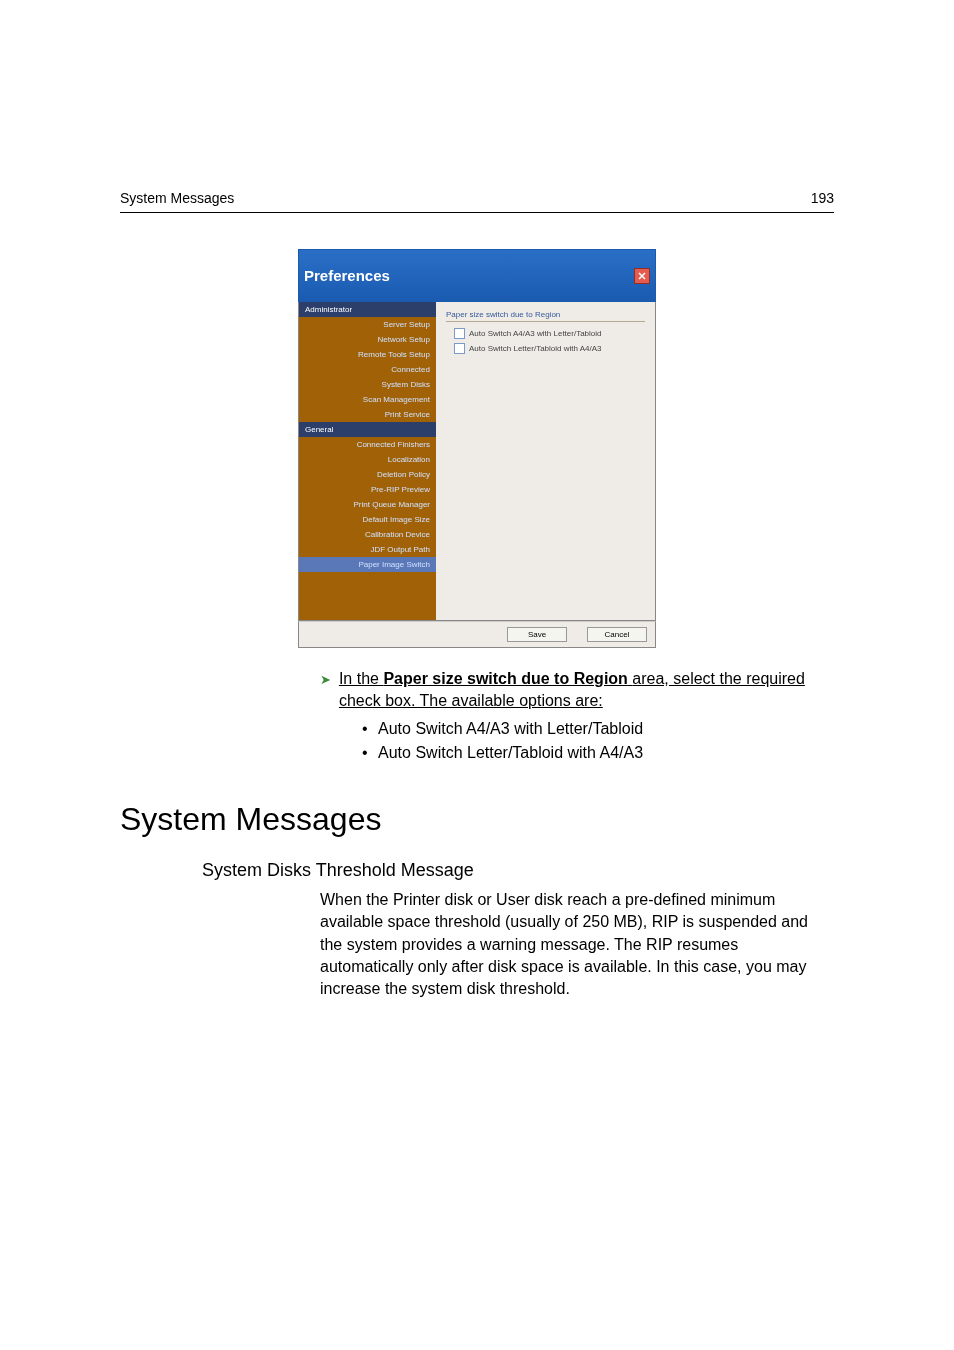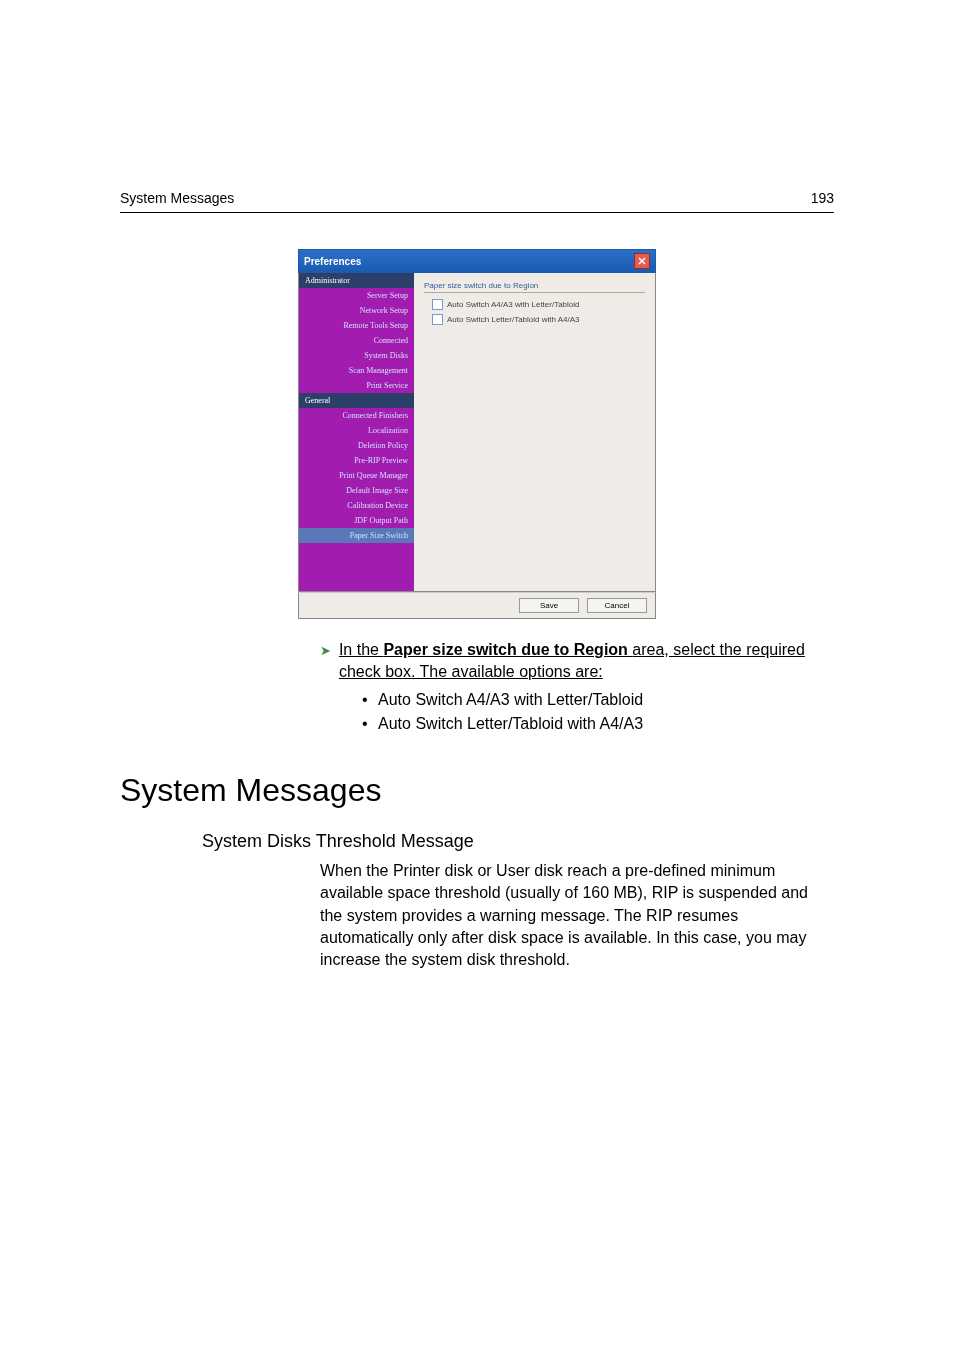--- a/index.html
+++ b/index.html
@@ -1,33 +1,33 @@
 <!DOCTYPE html>
 <html><head>
 <meta charset="utf-8">
 <style>
   html,body{margin:0;padding:0;background:#fff;color:#000;font-family:Helvetica,Arial,sans-serif;}
   .page{width:954px;height:1350px;position:relative;padding:0;box-sizing:border-box;}
   .header{display:flex;justify-content:space-between;padding:0 120px 6px 120px;margin-top:190px;font-size:14px;color:#000;}
   .hr{margin:0 120px;border:0;border-top:1px solid #000;}
   .content{margin:36px 120px 0 120px;}
   .screenshot{width:358px;margin:0 auto 20px auto;}
-  .titlebar{background:linear-gradient(#2a6fc7,#1a5bb0);color:#fff;font-size:10px;font-weight:bold;padding:3px 5px;display:flex;justify-content:space-between;align-items:center;border:1px solid #1a5bb0;}
+  .titlebar{background:linear-gradient(#2a6fc7,#1a5bb0);color:#fff;font-size:15px;font-weight:bold;padding:17px 5px;display:flex;justify-content:space-between;align-items:center;border:1px solid #1a5bb0;}
   .closebtn{width:14px;height:14px;background:#e45b4f;border:1px solid #8c2f28;color:#fff;display:flex;align-items:center;justify-content:center;font-size:9px;line-height:1;cursor:pointer;}
   .closebtn svg{display:block;}
   .prefbody{display:flex;border:1px solid #888;border-top:0;background:#eee;}
-  .sidebar{width:115px;background:#a21caf;color:#cfe0ff;font-size:8px;font-family:Liberation Serif, serif;}
+  .sidebar{width:137px;background:#a16207;color:#cfe0ff;font-size:8px;}
   .side-h{background:#2c3f6a;color:#fff;padding:3px 6px;font-size:8px;}
   .side-i{padding:3px 6px 3px 10px;cursor:pointer;text-align:right;}
   .side-i.sel{background:#5a78b8;}
   .mainpane{flex:1;background:#efece7;padding:8px 10px 0 10px;position:relative;min-height:310px;}
   .groupt{color:#355b9a;font-size:8px;border-bottom:1px solid #b5a98f;padding-bottom:2px;margin-bottom:6px;}
   .cbrow{font-size:8px;color:#444;margin:4px 0 4px 8px;display:flex;align-items:center;}
   .cb{width:9px;height:9px;border:1px solid #7b9ac9;background:#fff;margin-right:4px;}
-  .btnbar{border-top:1px solid #ccc;background:#efece7;border:1px solid #888;border-top:1px solid #ccc;padding:5px 8px;display:flex;justify-content:flex-end;gap:8px;}
+  .btnbar{border-top:1px solid #ccc;background:#efece7;border:1px solid #888;border-top:1px solid #ccc;padding:5px 8px;display:flex;justify-content:flex-end;gap:20px;}
   .winbtn{font-size:8px;border:1px solid #999;background:#f5f5f0;padding:2px 0;width:58px;text-align:center;cursor:pointer;}
   .instr{margin-left:200px;}
   .arrowline{display:flex;align-items:flex-start;font-size:16px;line-height:1.4;margin:4px 0;}
   .arrowg{color:#3c8c3c;margin-right:8px;font-size:13px;margin-top:3px;}
   .arrowline .tx{flex:1;text-decoration:underline;}
   .bullet{margin-left:56px;font-size:16px;line-height:1.5;}
   .bullet::before{content:"• ";margin-left:-14px;padding-right:6px;}
   h1.sysmsg{font-size:32px;font-weight:400;margin:36px 0 16px 0;}
   .bodytext{margin-left:200px;font-size:16px;line-height:1.4;}
   .subh{margin-left:82px;font-size:18px;margin-top:22px;margin-bottom:8px;}
@@ -64,21 +64,21 @@
           <div class="side-i">Print Service</div>
           <div class="side-h">General</div>
           <div class="side-i">Connected Finishers</div>
           <div class="side-i">Localization</div>
           <div class="side-i">Deletion Policy</div>
           <div class="side-i">Pre-RIP Preview</div>
           <div class="side-i">Print Queue Manager</div>
           <div class="side-i">Default Image Size</div>
           <div class="side-i">Calibration Device</div>
           <div class="side-i">JDF Output Path</div>
-          <div class="side-i sel">Paper Size Switch</div>
+          <div class="side-i sel">Paper Image Switch</div>
         </div>
         <div class="mainpane">
           <div class="groupt">Paper size switch due to Region</div>
           <div class="cbrow">
             <span class="cb"></span>
             <span>Auto Switch A4/A3 with Letter/Tabloid</span>
           </div>
           <div class="cbrow">
             <span class="cb"></span>
             <span>Auto Switch Letter/Tabloid with A4/A3</span>
@@ -99,16 +99,16 @@
           <b>Paper size switch due to Region</b>
           <span> area, select the required check box. The available options are:</span>
         </span>
       </div>
       <div class="bullet">Auto Switch A4/A3 with Letter/Tabloid</div>
       <div class="bullet">Auto Switch Letter/Tabloid with A4/A3</div>
     </div>
 
     <h1 class="sysmsg">System Messages</h1>
     <div class="subh">System Disks Threshold Message</div>
-    <div class="bodytext">When the Printer disk or User disk reach a pre-defined minimum available space threshold (usually of 160 MB), RIP is suspended and the system provides a warning message. The RIP resumes automatically only after disk space is available. In this case, you may increase the system disk threshold.</div>
+    <div class="bodytext">When the Printer disk or User disk reach a pre-defined minimum available space threshold (usually of 250 MB), RIP is suspended and the system provides a warning message. The RIP resumes automatically only after disk space is available. In this case, you may increase the system disk threshold.</div>
 
   </div>
 </div>
 
 </body></html>

